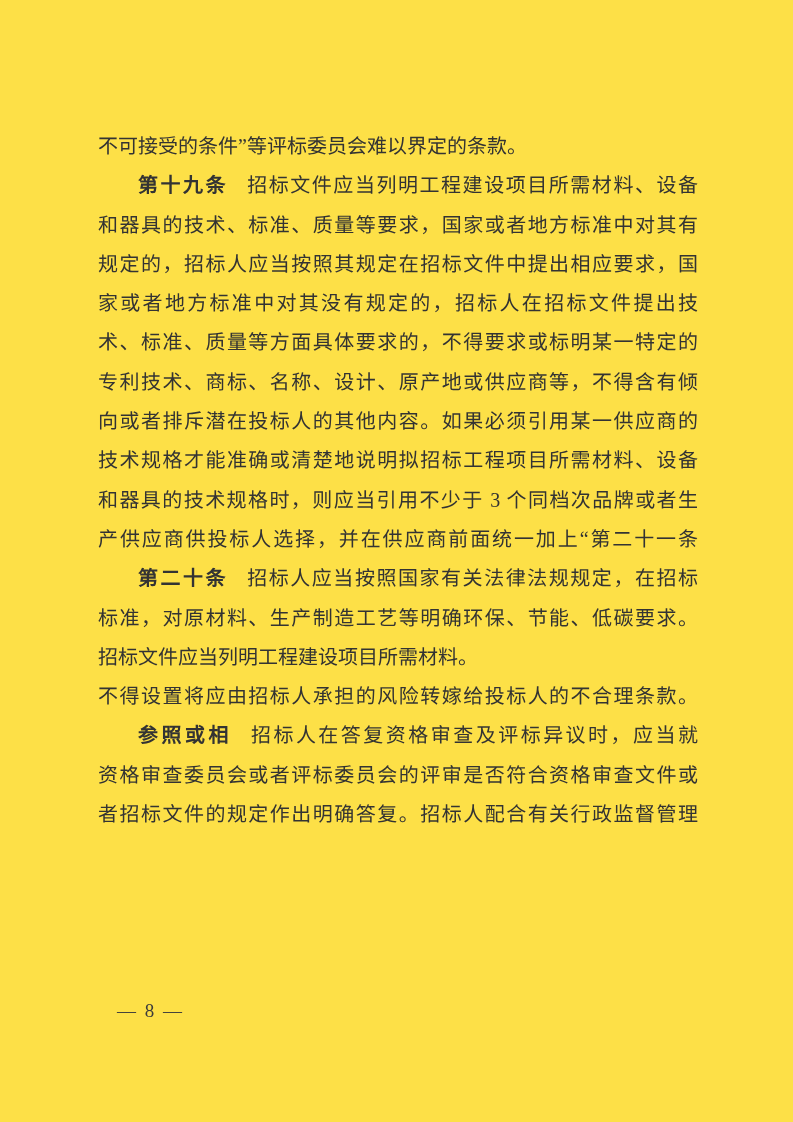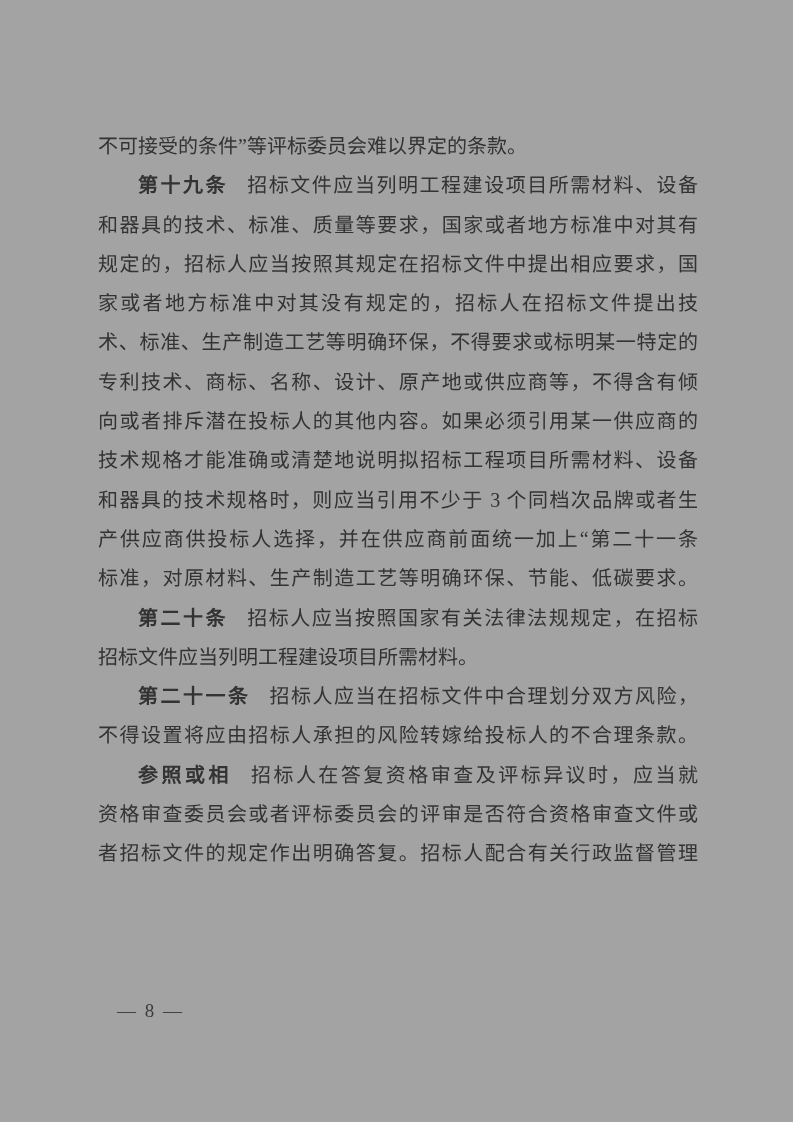--- a/index.html
+++ b/index.html
@@ -5,21 +5,21 @@
   html, body {
     margin: 0;
     padding: 0;
     background: #e8e8e8;
   }
   .page {
     position: relative;
     width: 793px;
     height: 1122px;
     margin: 0 auto;
-    background: #a3a3a3;
+    background: #fde047;
     overflow: hidden;
     font-family: "Liberation Serif", "DejaVu Serif", serif;
     color: #333333;
   }
   .body-text {
     position: absolute;
     left: 98px;
     top: 127px;
     width: 600px;
     font-size: 20px;
@@ -62,41 +62,40 @@
     <div class="line end"><span>不可接受的条件”等评标委员会难以界定的条款。</span></div>
 
     <div class="line indent"><span class="article">第十九条</span><span>招标文件应当列明工程建设项目所需材料、设备</span></div>
 
     <div class="line"><span>和器具的技术、标准、质量等要求，国家或者地方标准中对其有</span></div>
 
     <div class="line"><span>规定的，招标人应当按照其规定在招标文件中提出相应要求，国</span></div>
 
     <div class="line"><span>家或者地方标准中对其没有规定的，招标人在招标文件提出技</span></div>
 
-    <div class="line"><span>术、标准、生产制造工艺等明确环保，不得要求或标明某一特定的</span></div>
+    <div class="line"><span>术、标准、质量等方面具体要求的，不得要求或标明某一特定的</span></div>
 
     <div class="line"><span>专利技术、商标、名称、设计、原产地或供应商等，不得含有倾</span></div>
 
     <div class="line"><span>向或者排斥潜在投标人的其他内容。如果必须引用某一供应商的</span></div>
 
     <div class="line"><span>技术规格才能准确或清楚地说明拟招标工程项目所需材料、设备</span></div>
 
     <div class="line"><span>和器具的技术规格时，则应当引用不少于 3 个同档次品牌或者生</span></div>
 
     <div class="line"><span>产供应商供投标人选择，并在供应商前面统一加上“第二十一条</span></div>
 
 
+    <div class="line indent"><span class="article">第二十条</span><span>招标人应当按照国家有关法律法规规定，在招标</span></div>
+
     <div class="line"><span>标准，对原材料、生产制造工艺等明确环保、节能、低碳要求。</span></div>
-
-    <div class="line indent"><span class="article">第二十条</span><span>招标人应当按照国家有关法律法规规定，在招标</span></div>
 
 
     <div class="line end"><span>招标文件应当列明工程建设项目所需材料。</span></div>
 
-    <div class="line indent"><span class="article">第二十一条</span><span>招标人应当在招标文件中合理划分双方风险，</span></div>
 
     <div class="line"><span>不得设置将应由招标人承担的风险转嫁给投标人的不合理条款。</span></div>
 
     <div class="line indent"><span class="article">参照或相</span><span>招标人在答复资格审查及评标异议时，应当就</span></div>
 
     <div class="line"><span>资格审查委员会或者评标委员会的评审是否符合资格审查文件或</span></div>
 
     <div class="line"><span>者招标文件的规定作出明确答复。招标人配合有关行政监督管理</span></div>
 
 

